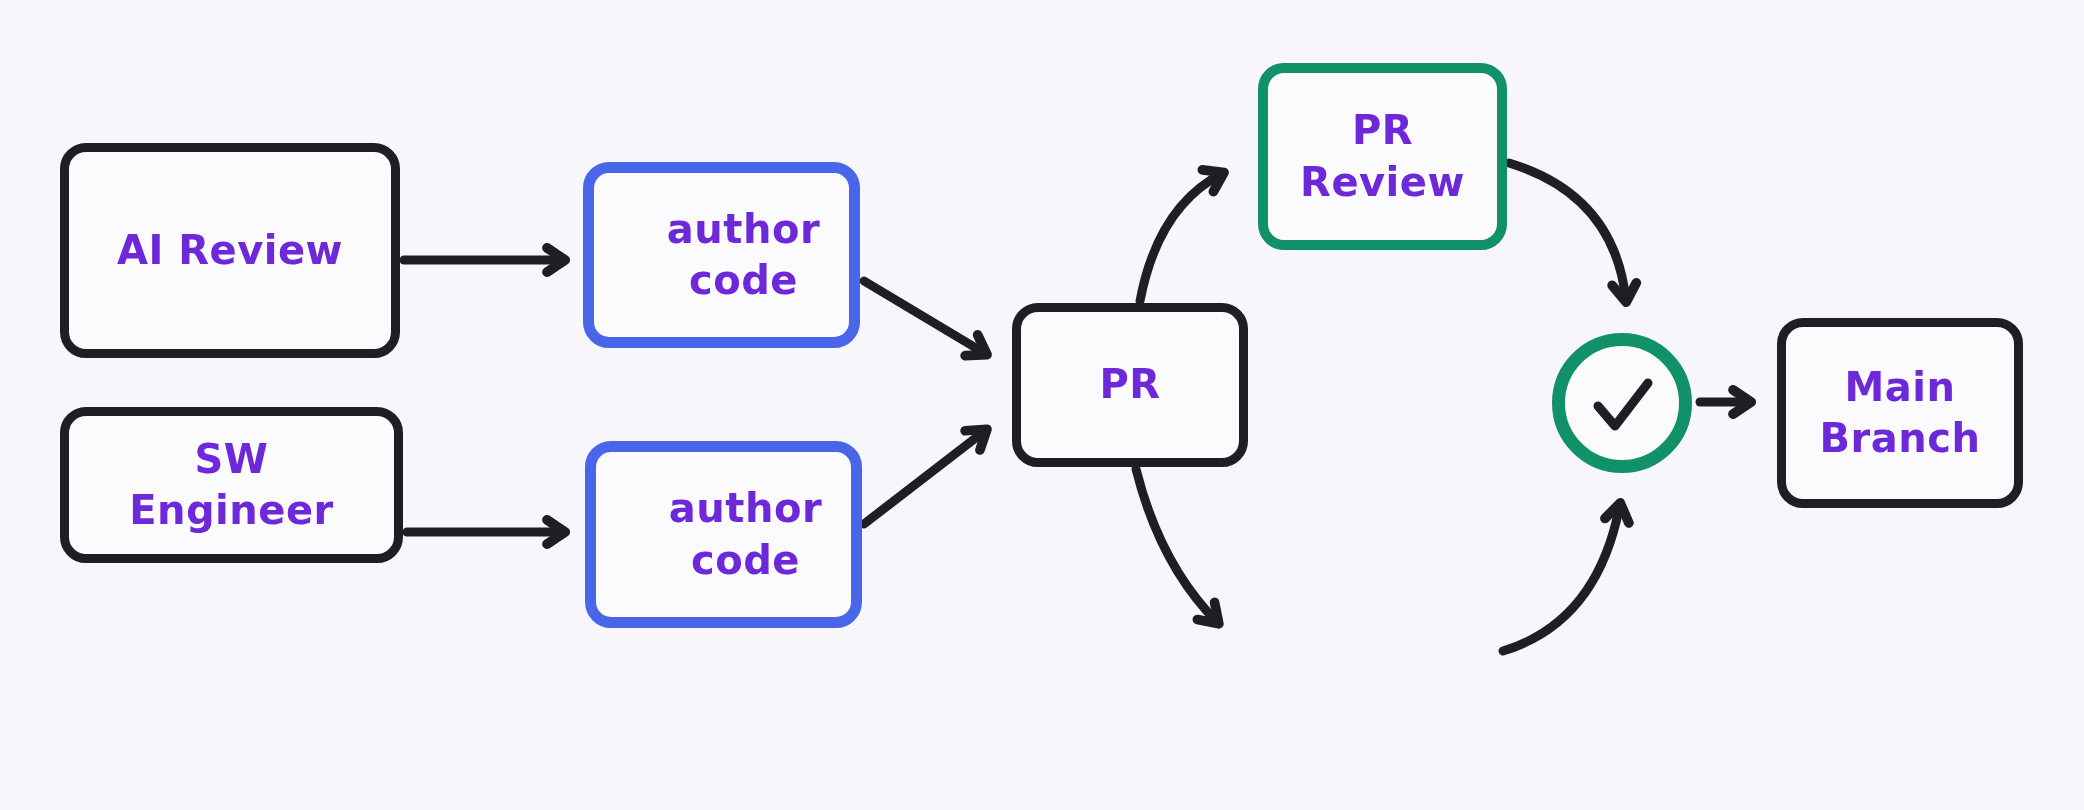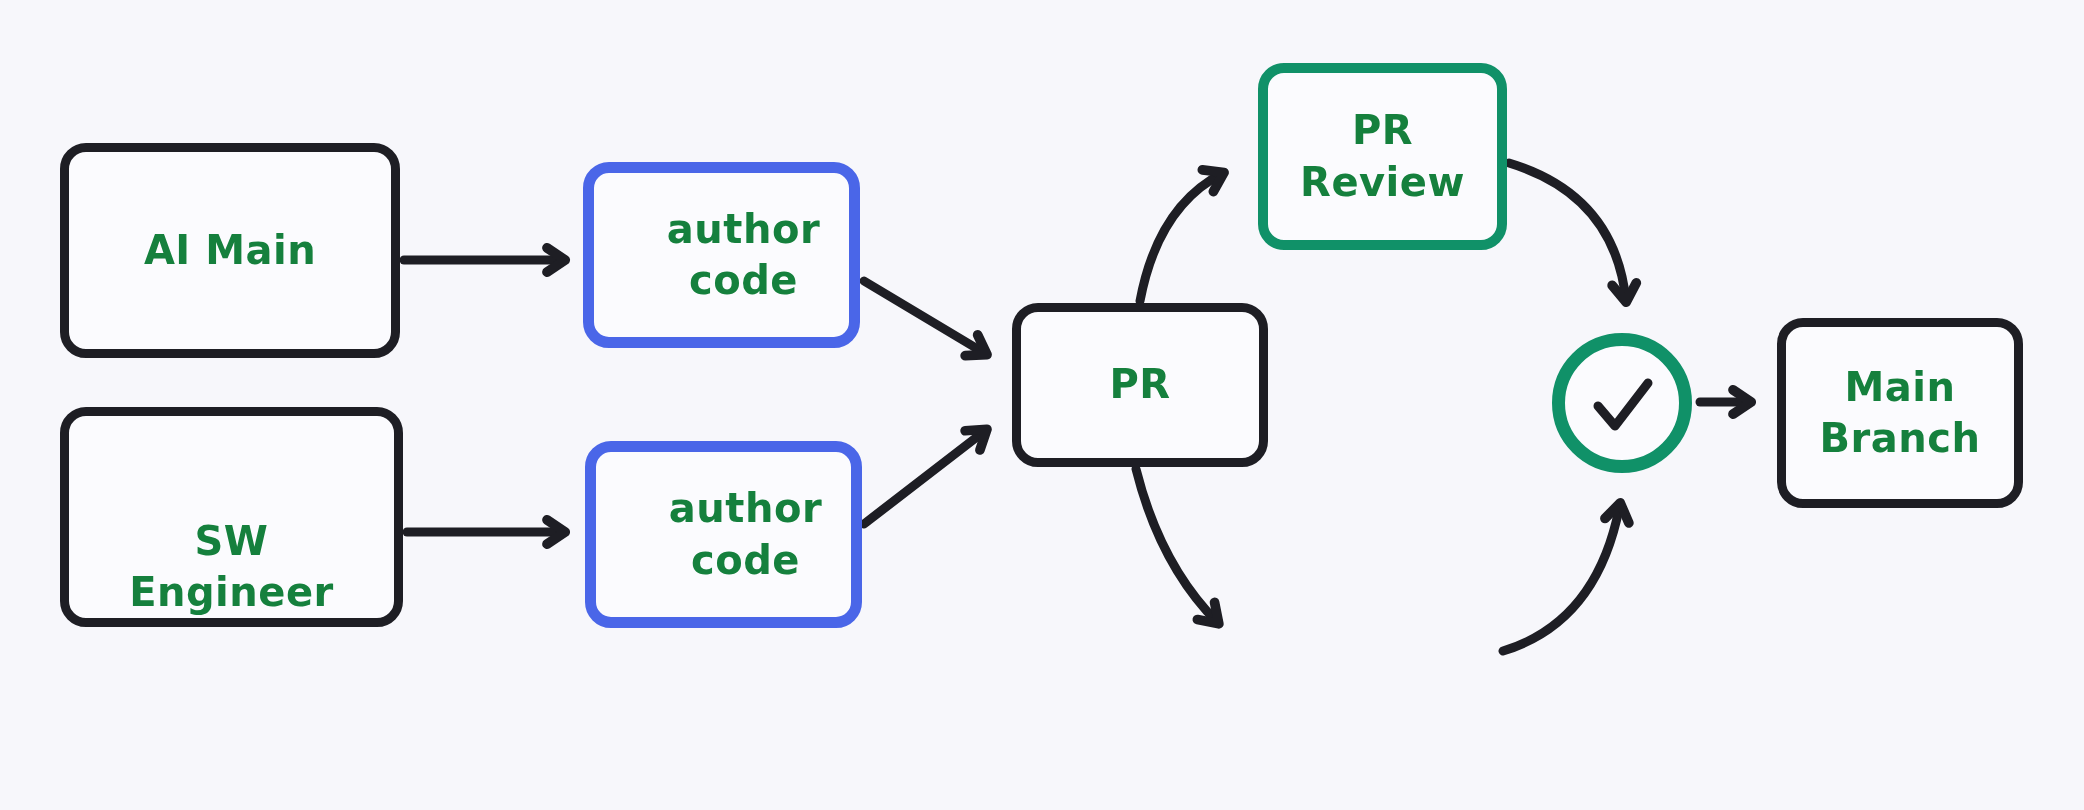--- a/index.html
+++ b/index.html
@@ -26,33 +26,33 @@
     box-sizing: border-box;
     border-radius: 26px;
     background: #fbfbfe;
     display: flex;
     align-items: center;
     justify-content: center;
     text-align: center;
     font-weight: 700;
     font-size: 40px;
     line-height: 1.28;
-    color: #15803d;
+    color: #6d28d9;
     letter-spacing: 0.5px;
   }
   .node .label { display: block; }
   .border-black { border: 9px solid #1e1e24; }
   .border-blue  { border: 11px solid #4a66e8; padding-left: 44px; }
   .border-green { border: 10px solid #109168; }
 
   .n-ai-agent        { left: 60px;   top: 143px; width: 340px; height: 215px; }
   .n-author-top      { left: 583px;  top: 162px; width: 277px; height: 186px; }
-  .n-sw-engineer     { left: 60px;   top: 407px; width: 343px; height: 220px; align-items: flex-end; }
+  .n-sw-engineer     { left: 60px;   top: 407px; width: 343px; height: 156px; }
   .n-author-bottom   { left: 585px;  top: 441px; width: 277px; height: 187px; }
-  .n-pr              { left: 1012px; top: 303px; width: 256px; height: 164px; text-align: right; }
+  .n-pr              { left: 1012px; top: 303px; width: 236px; height: 164px; text-align: right; }
   .n-pr-review       { left: 1258px; top: 63px;  width: 249px; height: 187px; }
   .n-ci              { left: 1242px; top: 552px; width: 260px; height: 188px; }
   .n-main-branch     { left: 1777px; top: 318px; width: 246px; height: 190px; }
 
   .n-check {
     left: 1552px; top: 333px;
     width: 140px; height: 140px;
     border-radius: 50%;
     border: 13px solid #109168;
     background: #fbfbfe;
@@ -81,21 +81,21 @@
       <path d="M 864 524 L 986 430" marker-end="url(#ah)"></path>
       <path d="M 1140 301 Q 1158 206 1223 173" marker-end="url(#ah)"></path>
       <path d="M 1136 469 Q 1160 565 1218 623" marker-end="url(#ah)"></path>
       <path d="M 1509 163 Q 1615 195 1626 301" marker-end="url(#ah)"></path>
       <path d="M 1503 651 Q 1598 622 1620 504" marker-end="url(#ah)"></path>
       <path d="M 1700 402 L 1750 402" marker-end="url(#ah)"></path>
     </g>
   </svg>
 
   <div class="node border-black n-ai-agent">
-    <span class="label">AI Main</span>
+    <span class="label">AI Review</span>
   </div>
 
   <div class="node border-blue n-author-top">
     <span class="label maxw-160">author code</span>
   </div>
 
   <div class="node border-black n-sw-engineer">
     <span class="label maxw-200">SW Engineer</span>
   </div>
 

